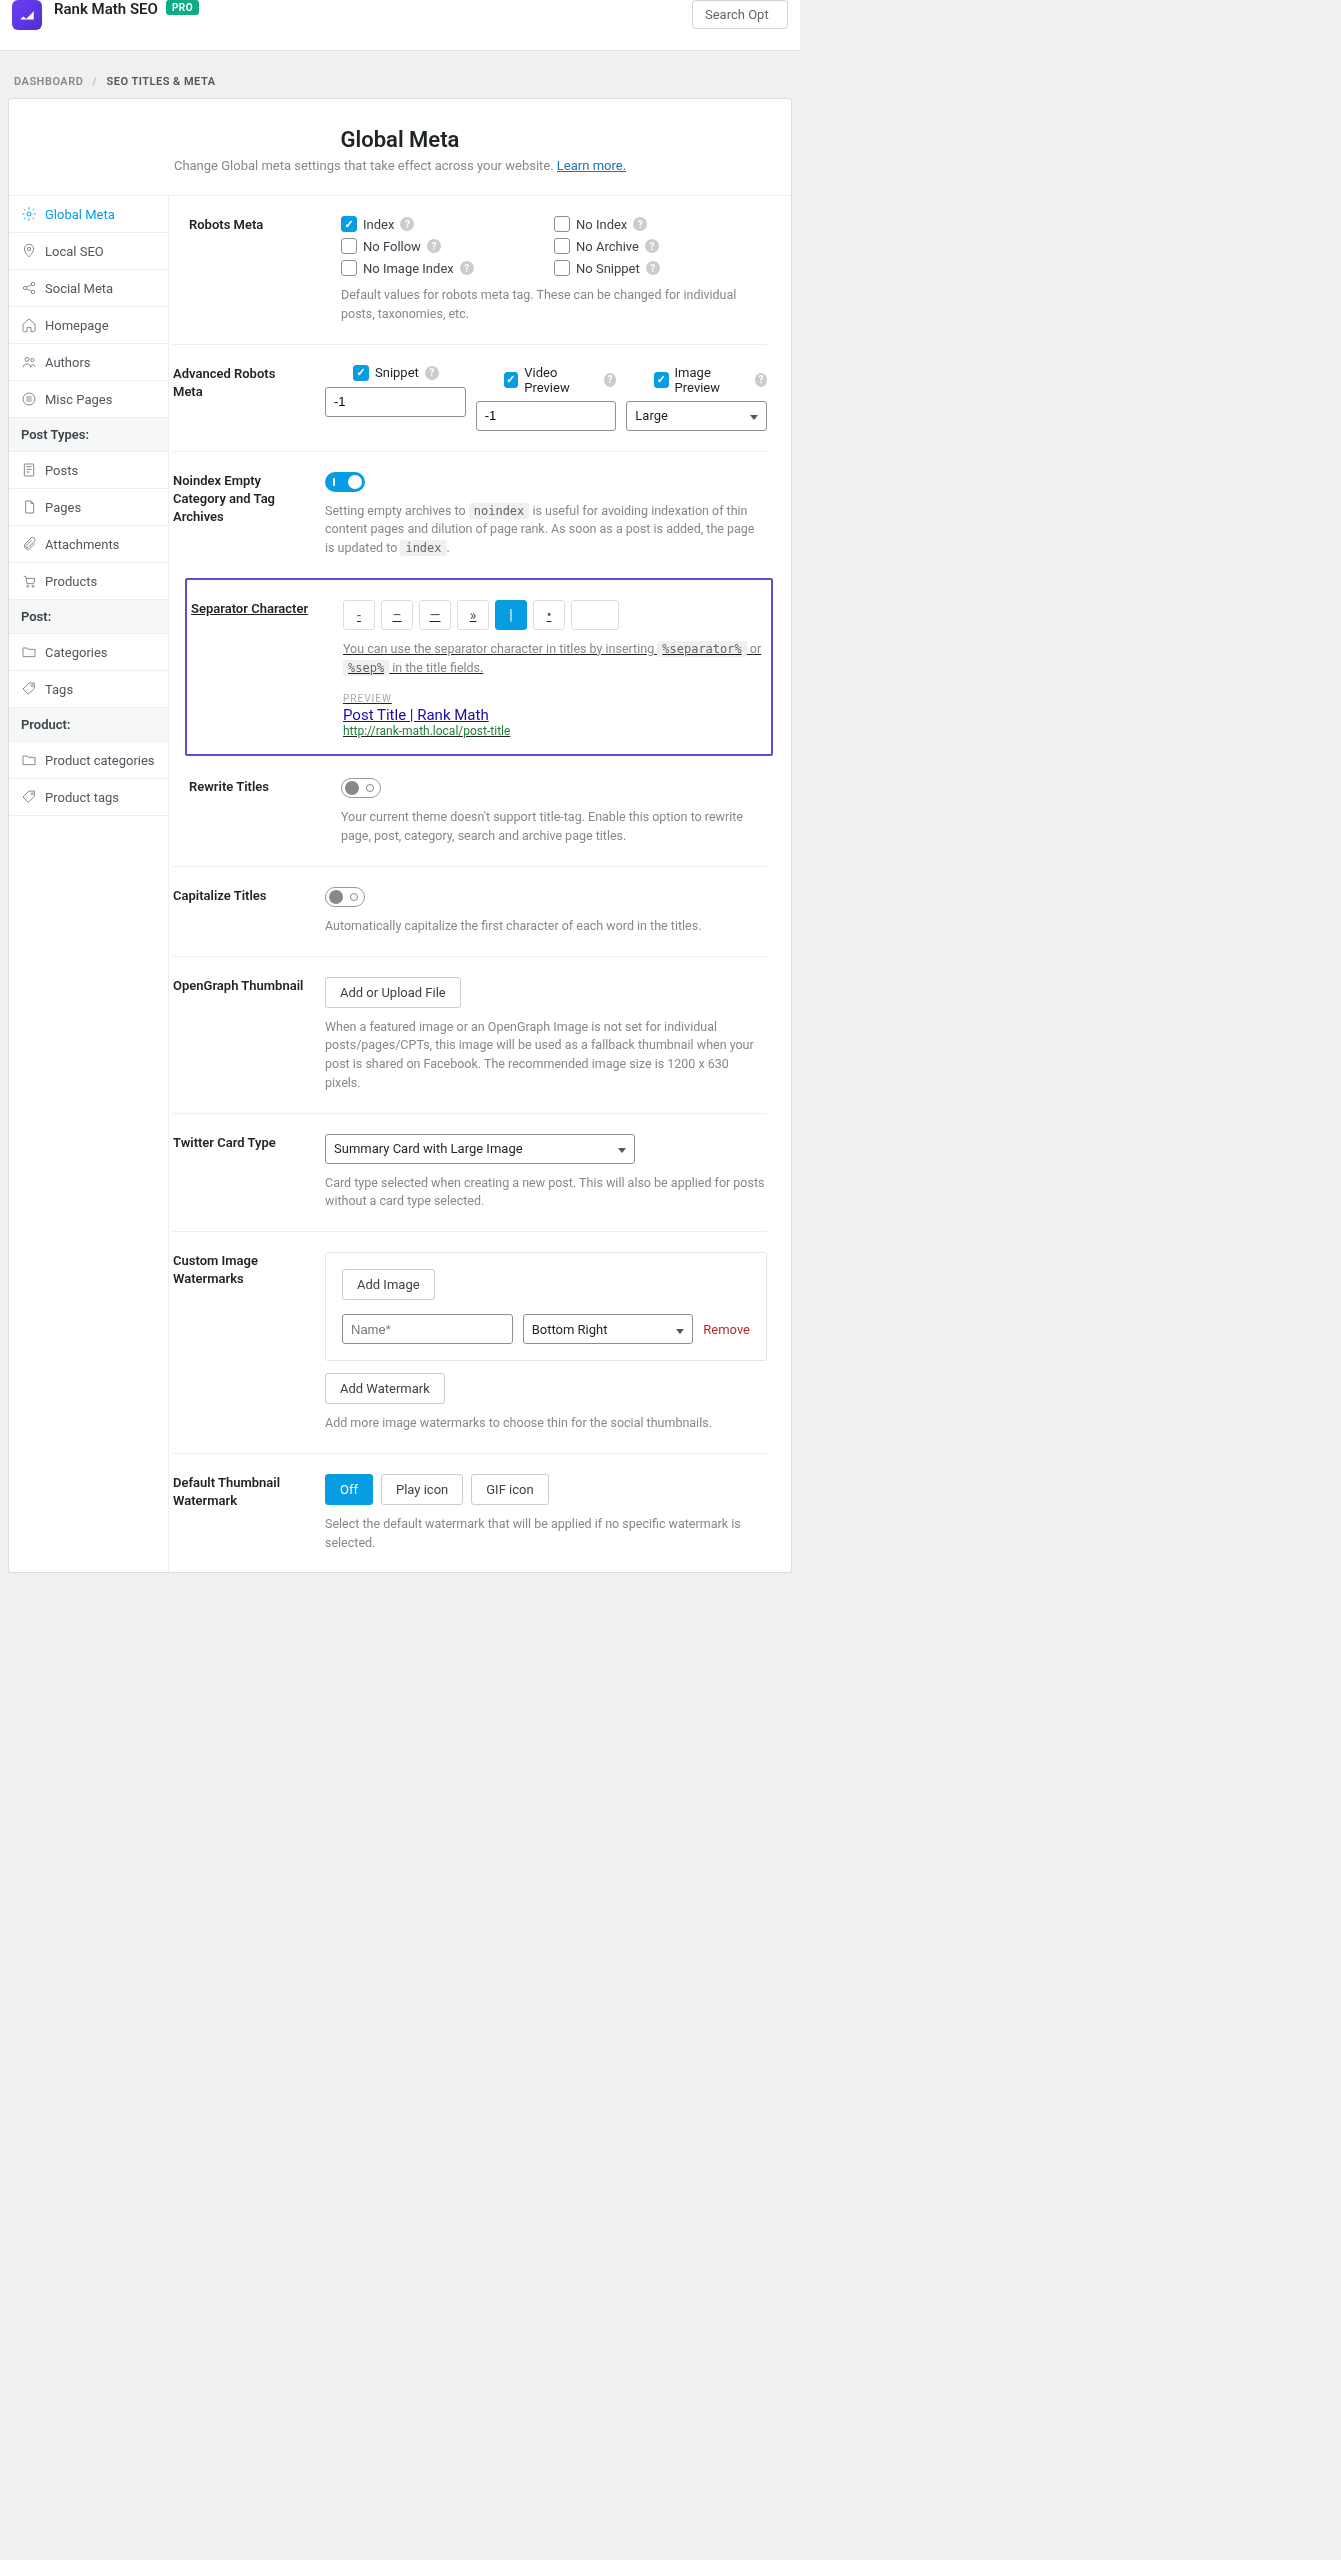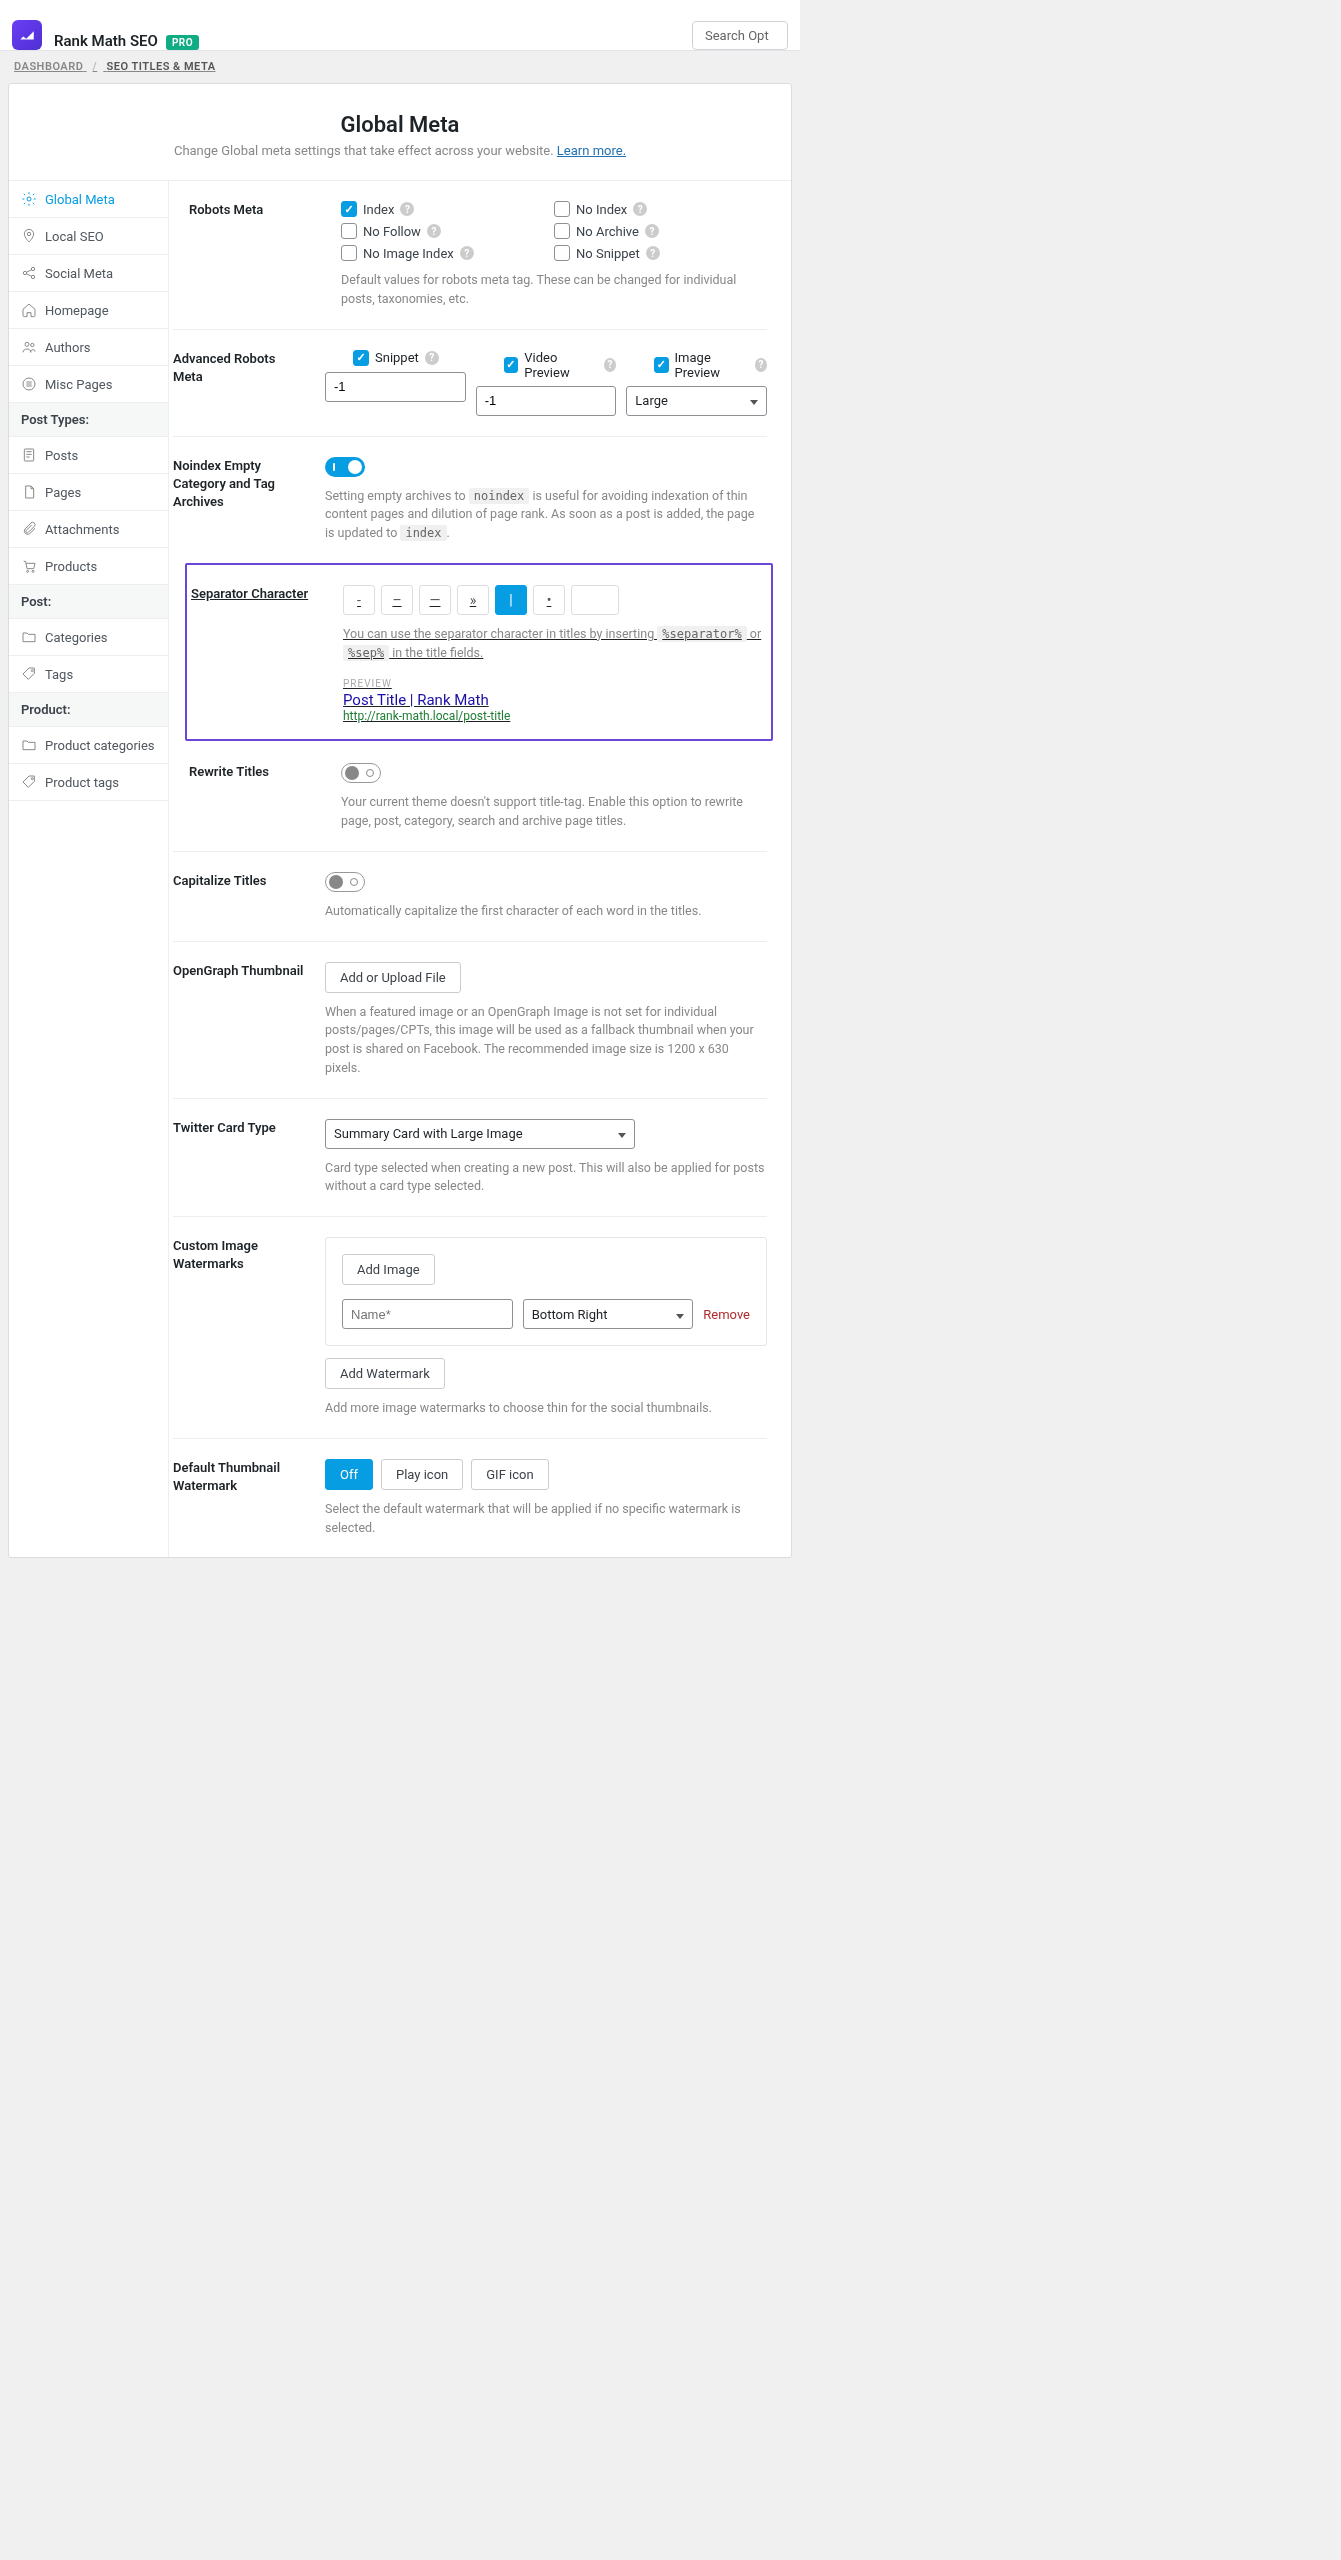--- a/index.html
+++ b/index.html
@@ -1,25 +1,25 @@
 <!DOCTYPE html>
 <html><head>
 <meta charset="utf-8">
 <style>
   * { box-sizing: border-box; margin: 0; padding: 0; }
   body { font-family: -apple-system, BlinkMacSystemFont, "Segoe UI", Roboto, sans-serif; background: #f0f0f1; color: #1d2327; font-size: 13px; width: 800px; }
   
-  .topbar { background: #fff; height: 51px; display: flex; align-items: flex-end; padding: 0 12px; border-bottom: 1px solid #e2e4e7; position: relative; }
+  .topbar { background: #fff; height: 51px; display: flex; align-items: flex-start; padding: 0 12px; border-bottom: 1px solid #e2e4e7; position: relative; }
   .logo { width: 30px; height: 30px; background: linear-gradient(135deg, #6a3ef5, #4f2fd3); border-radius: 6px; display:flex; align-items:center; justify-content:center; color:#fff; font-weight:bold; margin-right: 12px; }
   .logo svg path { fill:#fff; }
   .app-title { font-weight: 600; font-size: 15px; color: #1d2327; margin-right: 8px; }
   .pro-badge { background: #10ac84; color: #fff; font-size: 10px; font-weight: 600; padding: 2px 6px; border-radius: 3px; letter-spacing: 0.5px; }
   .search-box { margin-left: auto; border: 1px solid #d0d3d6; border-radius: 4px; padding: 6px 12px; font-size: 13px; width: 96px; color: #666; background:#fff; cursor:text; overflow:hidden; white-space:nowrap; }
   
-  .breadcrumb { padding: 9px 14px 10px; font-size: 11px; color: #888; letter-spacing: 0.5px; font-weight:600;text-decoration:underline; }
+  .breadcrumb { padding: 24px 14px 10px; font-size: 11px; color: #888; letter-spacing: 0.5px; font-weight:600; }
   .breadcrumb .sep { margin: 0 6px; color: #bbb; }
   .breadcrumb .current { color: #555; }
   
   .main-panel { margin: 0 8px 8px; background: #fff; border: 1px solid #dcdcde; border-radius: 3px; }
   
   .page-header { text-align: center; padding: 28px 20px 22px; border-bottom: 1px solid #eee; }
   .page-header h1 { font-size: 22px; font-weight: 600; margin-bottom: 6px; color: #1d2327; }
   .page-header p { font-size: 13px; color: #888; }
   .page-header a { color: #2271b1; text-decoration: underline; }
   

